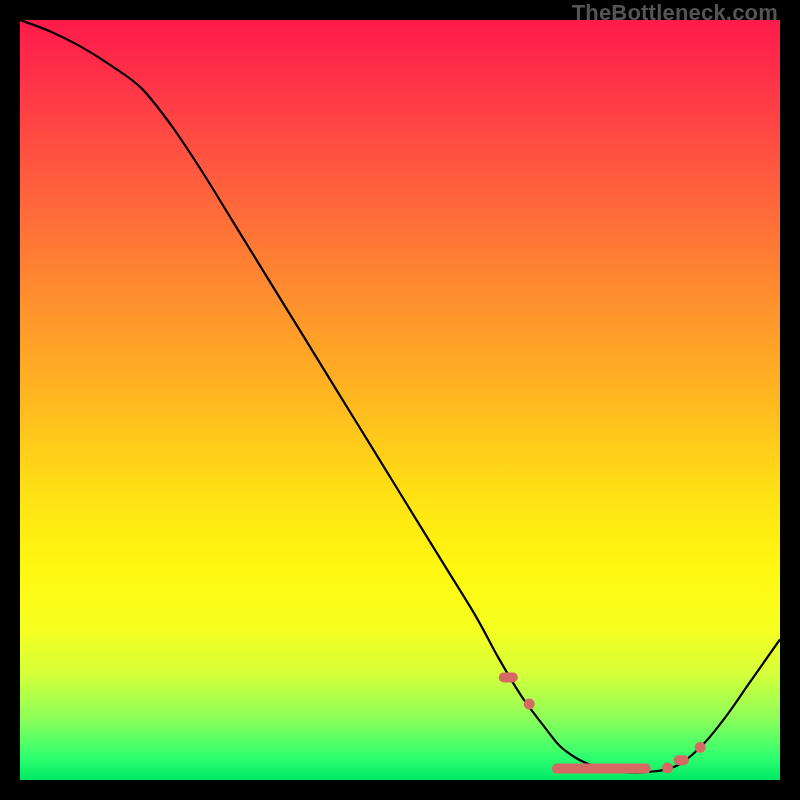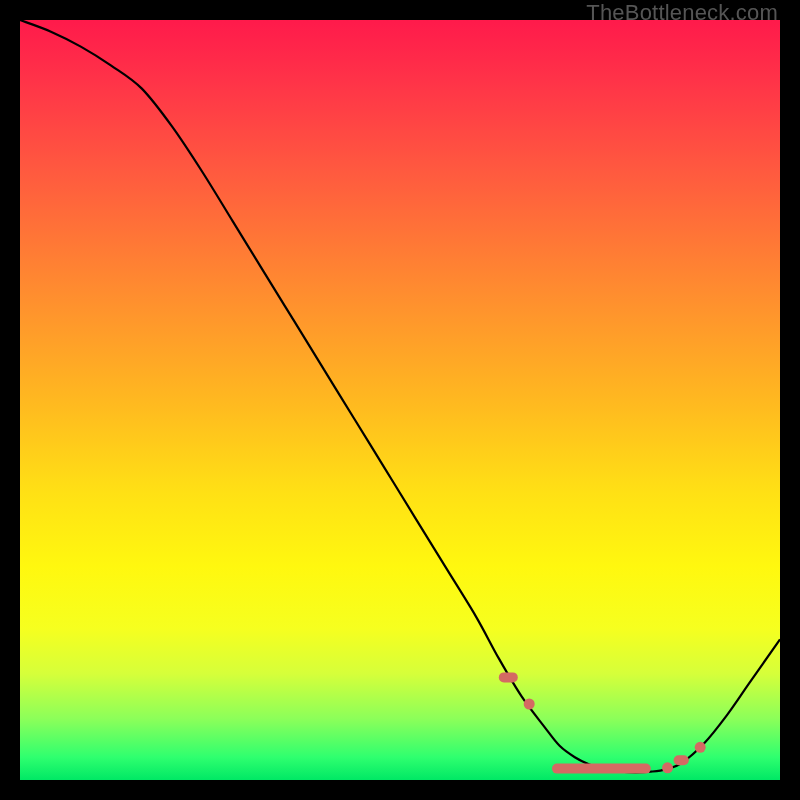--- a/index.html
+++ b/index.html
@@ -39,21 +39,21 @@
       #8bff5a 92%,
       #2fff6f 97%,
       #00e865 100%
     );
   }
   .watermark {
     position: absolute;
     top: 0px;
     right: 22px;
     font-size: 22px;
-    font-weight: 400;
+    font-weight: 700;
     color: #555;
     letter-spacing: 0.2px;
     user-select: none;
   }
   svg.curve {
     position: absolute;
     left: 0;
     top: 0;
     width: 760px;
     height: 760px;

